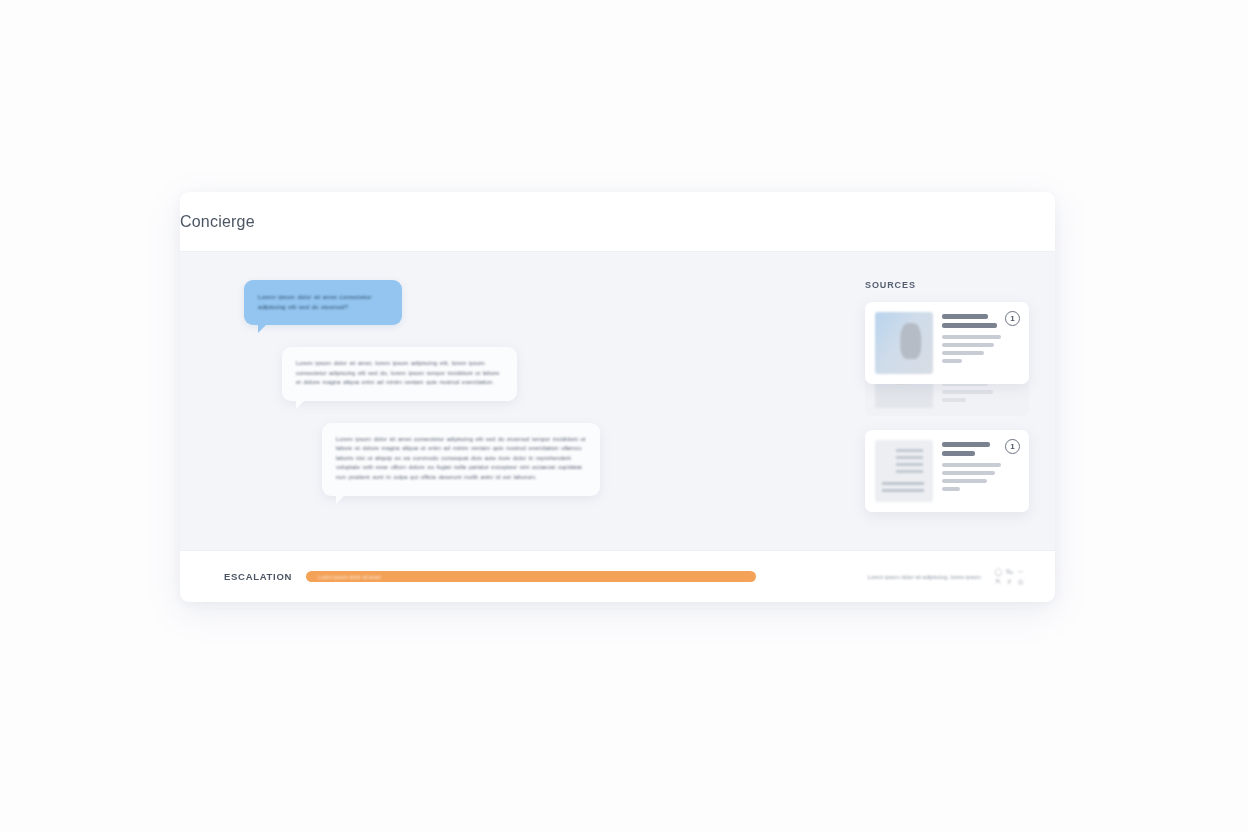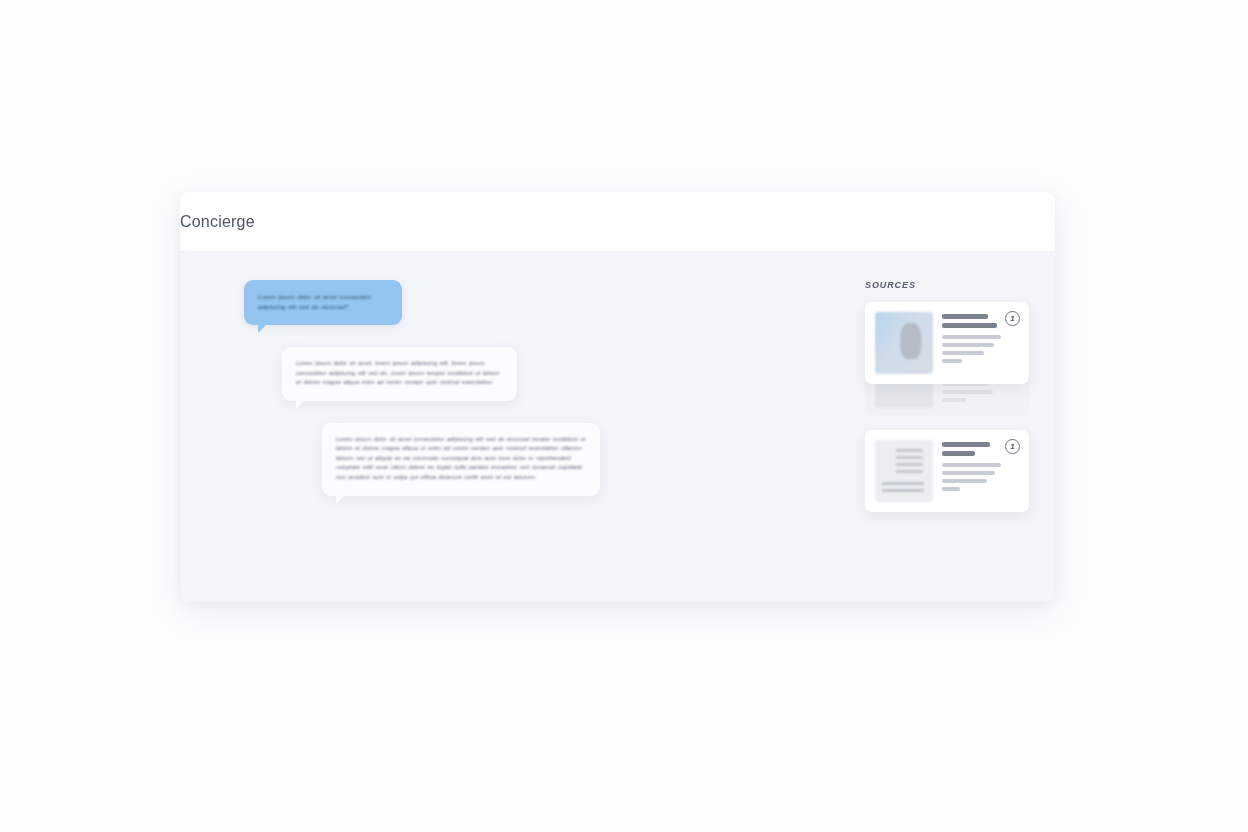--- a/index.html
+++ b/index.html
@@ -48,21 +48,20 @@
     letter-spacing: 0.2px;
   }
 
   
   .app-body {
     flex: 1 1 auto;
     display: flex;
     position: relative;
     padding: 28px 0 0 0;
     min-height: 0;
-    font-style: italic;
   }
 
   
   .conversation {
     flex: 1 1 auto;
     padding: 0 24px 0 64px;
     position: relative;
   }
 
   .bubble {
@@ -374,14 +373,33 @@
             <div class="ln ln-sub" style="width:30%"></div>
           </div>
           <div class="source-badge">1</div>
         </div>
 
       </div>
     </div>
 
   </div>
 
+  <div class="app-footer">
+    <div class="escalation-label">ESCALATION</div>
+
+    <div class="escalation-bar">
+      <div class="escalation-bar-text">Lorem ipsum dolor sit amet</div>
+    </div>
+
+    <div class="footer-right">
+      <div class="footer-note">Lorem ipsum dolor sit adipiscing, lorem ipsum</div>
+      <div class="footer-icons">
+        <span class="fi">◯</span>
+        <span class="fi">‰</span>
+        <span class="fi">∼</span>
+        <span class="fi">⇱</span>
+        <span class="fi">≠</span>
+        <span class="fi">◎</span>
+      </div>
+    </div>
+  </div>
 
 </div>
 
 </body></html>

